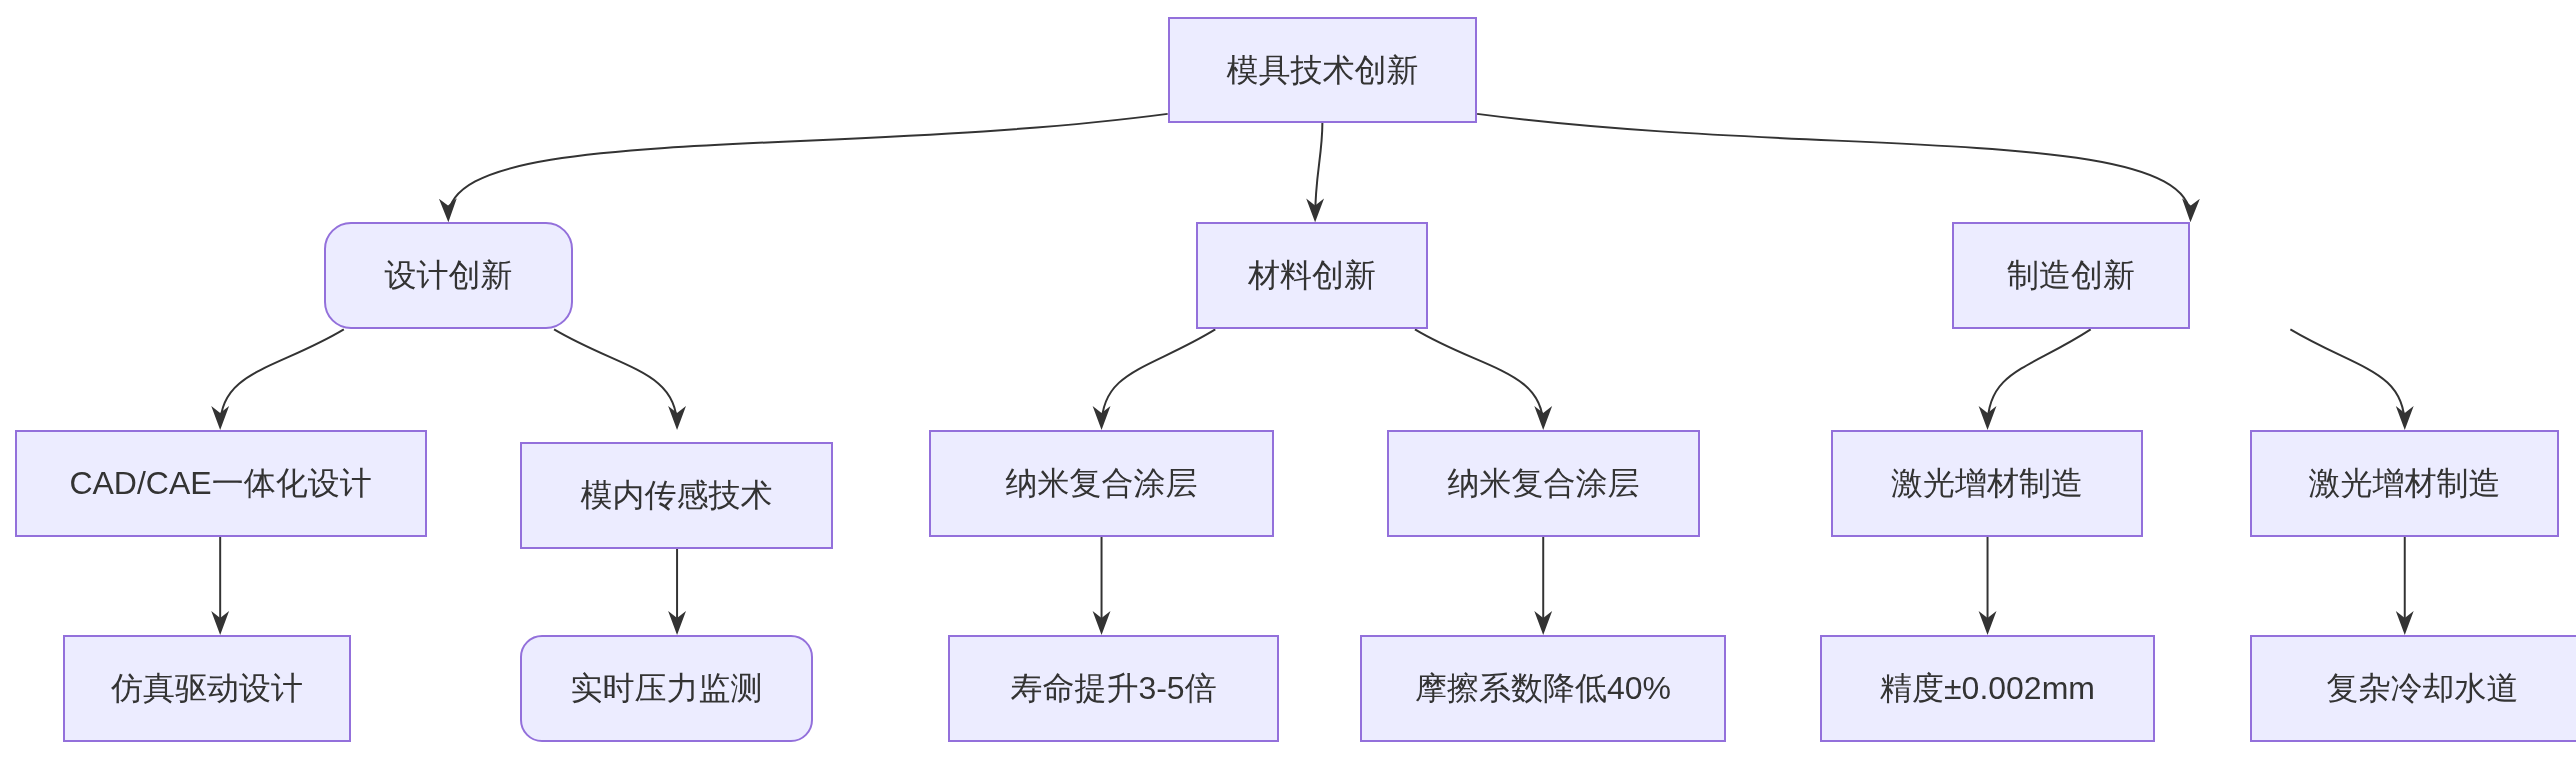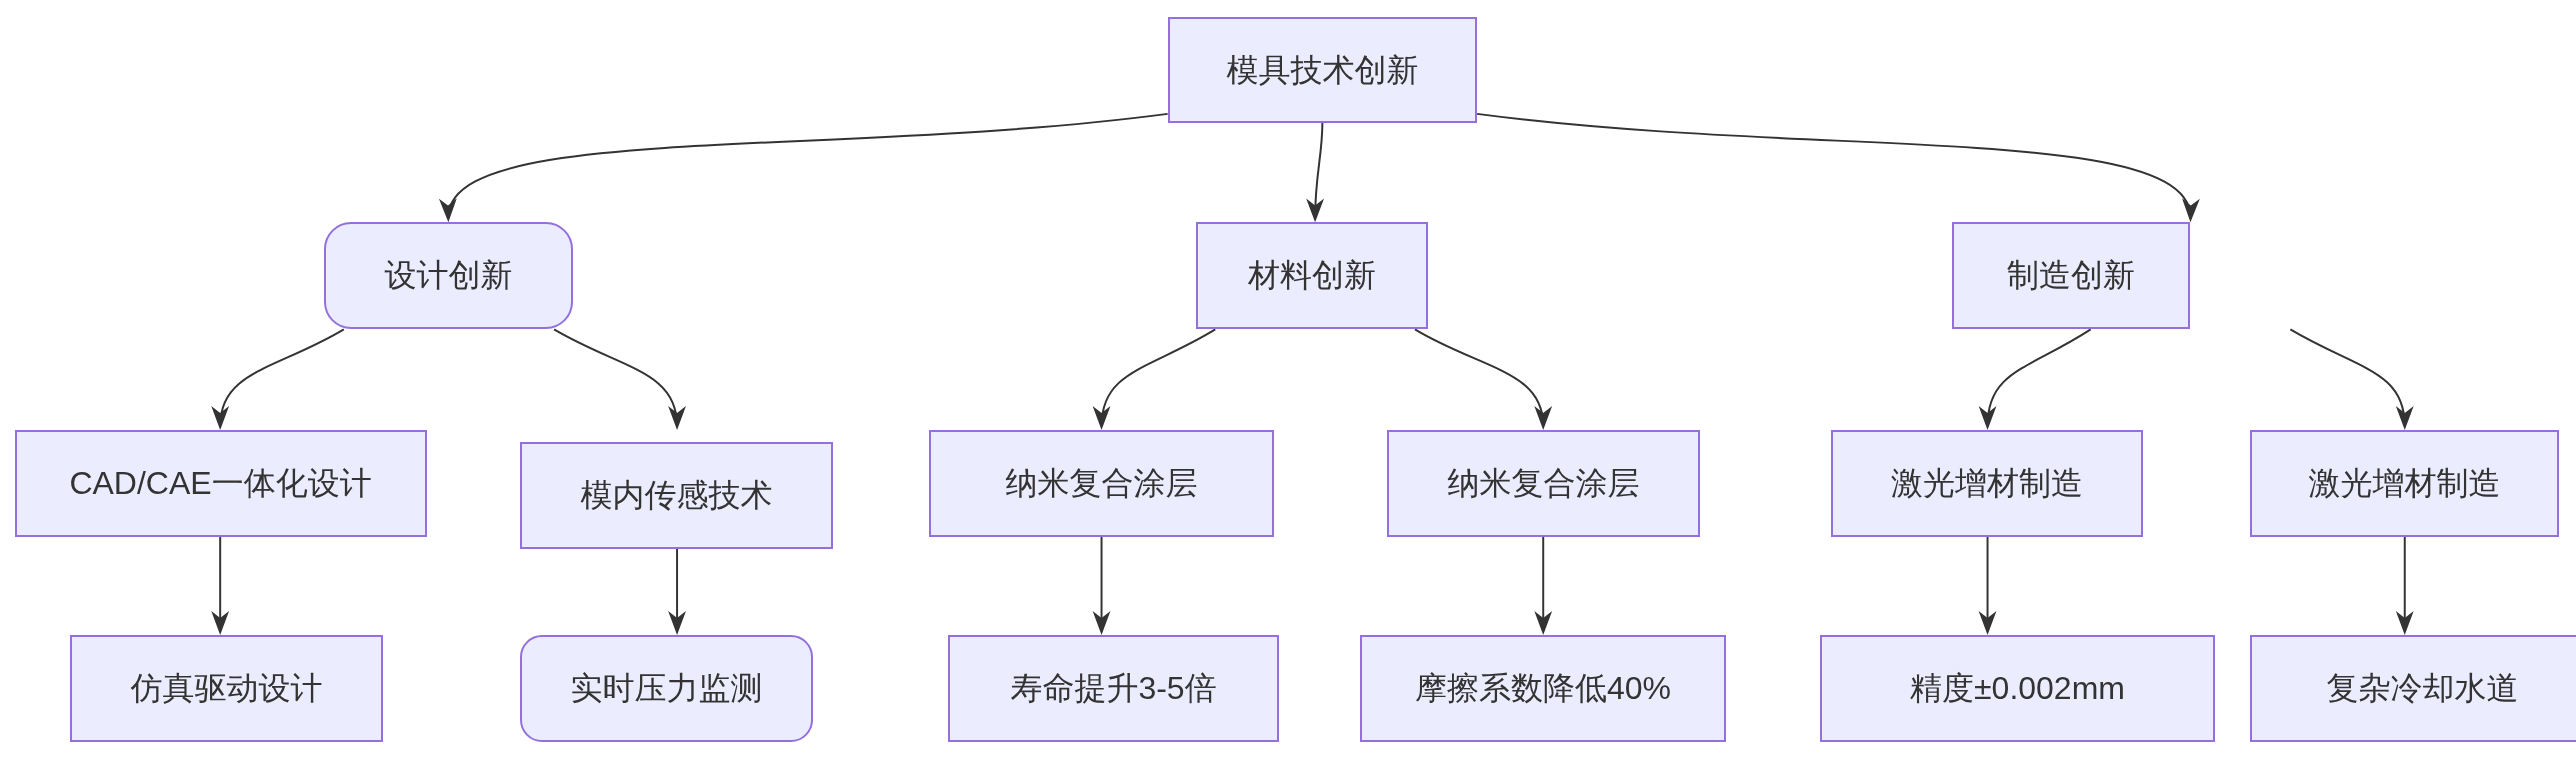--- a/index.html
+++ b/index.html
@@ -77,21 +77,21 @@
   <div class="node r2" style="left:1196px;width:232px;">材料创新</div>
   <div class="node r2" style="left:1952px;width:238px;">制造创新</div>
 
   <div class="node r3" style="left:14.5px;width:412px;">CAD/CAE一体化设计</div>
   <div class="node r3" style="left:520px;width:313px;margin-top:12px;">模内传感技术</div>
   <div class="node r3" style="left:929px;width:345px;">纳米复合涂层</div>
   <div class="node r3" style="left:1387px;width:313px;">纳米复合涂层</div>
   <div class="node r3" style="left:1831px;width:312px;">激光增材制造</div>
   <div class="node r3" style="left:2250px;width:309px;">激光增材制造</div>
 
-  <div class="node r4" style="left:70px;width:313px;">仿真驱动设计</div>
+  <div class="node r4" style="left:63px;width:288px;">仿真驱动设计</div>
   <div class="node r4" style="left:520px;width:293px;border-radius:22px;">实时压力监测</div>
   <div class="node r4" style="left:948px;width:331px;">寿命提升3-5倍</div>
   <div class="node r4" style="left:1360px;width:366px;">摩擦系数降低40%</div>
-  <div class="node r4" style="left:1820px;width:395px;">精度±0.002mm</div>
+  <div class="node r4" style="left:1820px;width:335px;">精度±0.002mm</div>
   <div class="node r4" style="left:2250px;width:345px;">复杂冷却水道</div>
 
 </div>
 
 
 </body></html>

